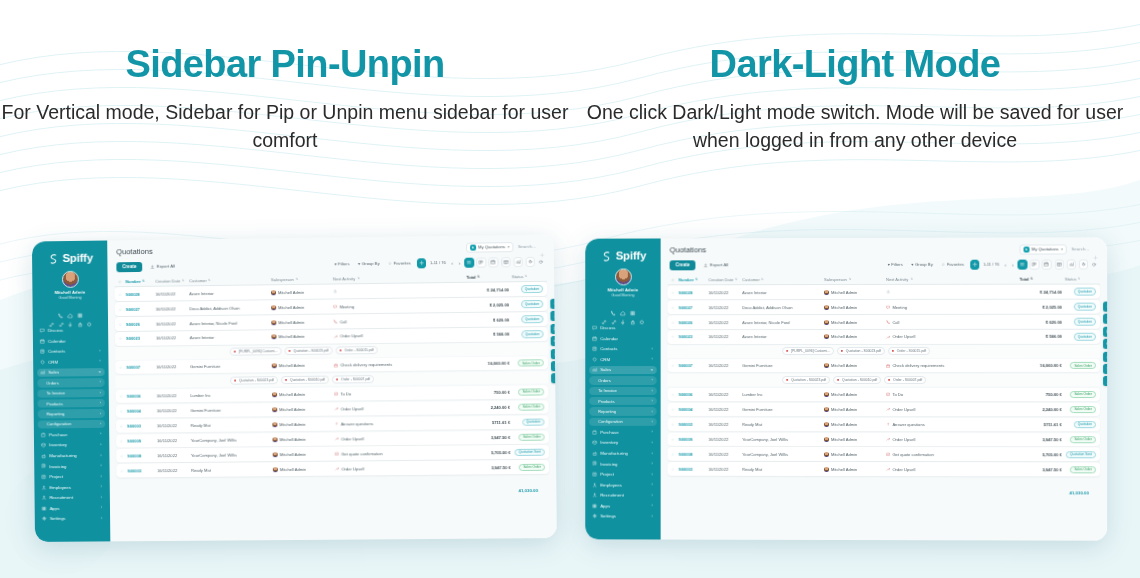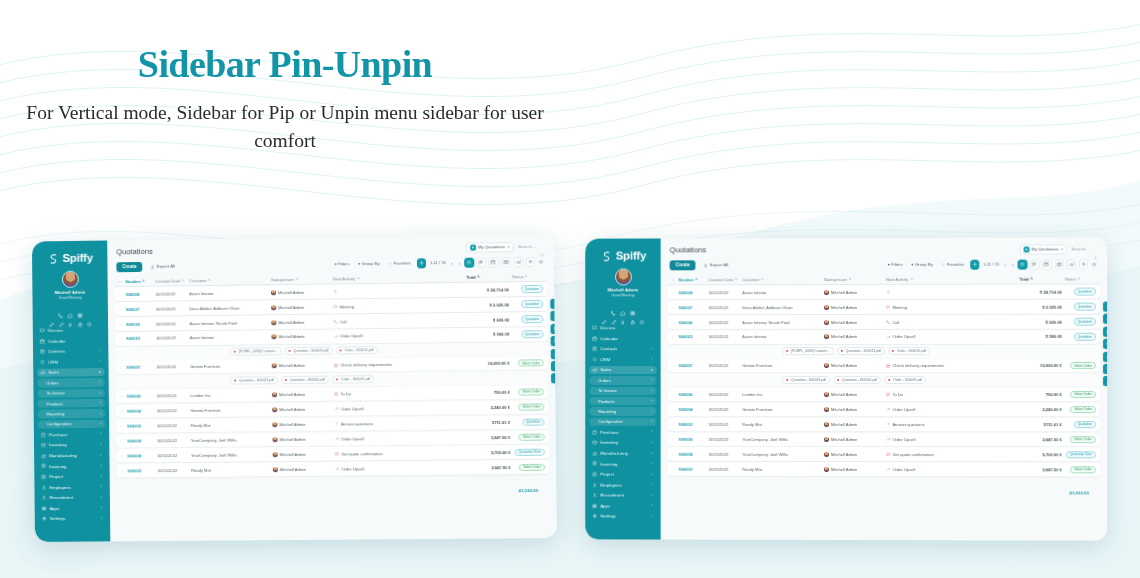--- a/index.html
+++ b/index.html
@@ -8,21 +8,21 @@
     font-family: "Liberation Sans", sans-serif;
     background: #ffffff;
     position: relative;
   }
   .bg-waves { position: absolute; inset: 0; width: 1140px; height: 578px; z-index: 0; }
 
   .content { position: relative; z-index: 2; width: 1140px; height: 578px; }
 
   
   .headings { display: flex; width: 1140px; padding-top: 44px; }
-  .head-col { width: 570px; text-align: center; font-family: Liberation Serif, serif; }
+  .head-col { width: 570px; text-align: center; }
   .head-title {
     font-size: 38px; font-weight: bold; color: #1295a6;
     letter-spacing: -0.6px; line-height: 1.08;
   }
   .head-sub {
     margin-top: 14px; font-size: 19.5px; color: #2b2b2b; line-height: 1.42;
   }
 
   
   .panels { position: absolute; top: 238px; left: 0; width: 1140px; height: 340px; }
@@ -213,20 +213,24 @@
   <circle cx="60" cy="520" r="55" fill="#e4f5f7" opacity=".45"></circle>
 </svg>
 
 <div class="content">
 
   <div class="headings">
     <div class="head-col">
       <div class="head-title">Sidebar Pin-Unpin</div>
       <div class="head-sub">For Vertical mode, Sidebar for Pip or Unpin menu sidebar for user comfort</div>
     </div>
+    <div class="head-col">
+      <div class="head-title">Dark-Light Mode</div>
+      <div class="head-sub">One click Dark/Light mode switch. Mode will be saved for user when logged in from any other device</div>
+    </div>
   </div>
 
   <div class="panels">
     <div class="panel-wrap left">
         <div class="app" id="app-left">
           <div class="sidebar">
             <div class="brand">
               <span class="brand-logo"><svg viewBox="0 0 14 14" fill="none" stroke="#ffffff" stroke-width="1.1" stroke-linecap="round" stroke-linejoin="round">
                   <path d="M9.5 3.2c-2.4-1-5 .2-5 2.2 0 2.4 5 1.6 5 4 0 2-2.6 3.2-5 2.2"></path>
                 </svg></span>

